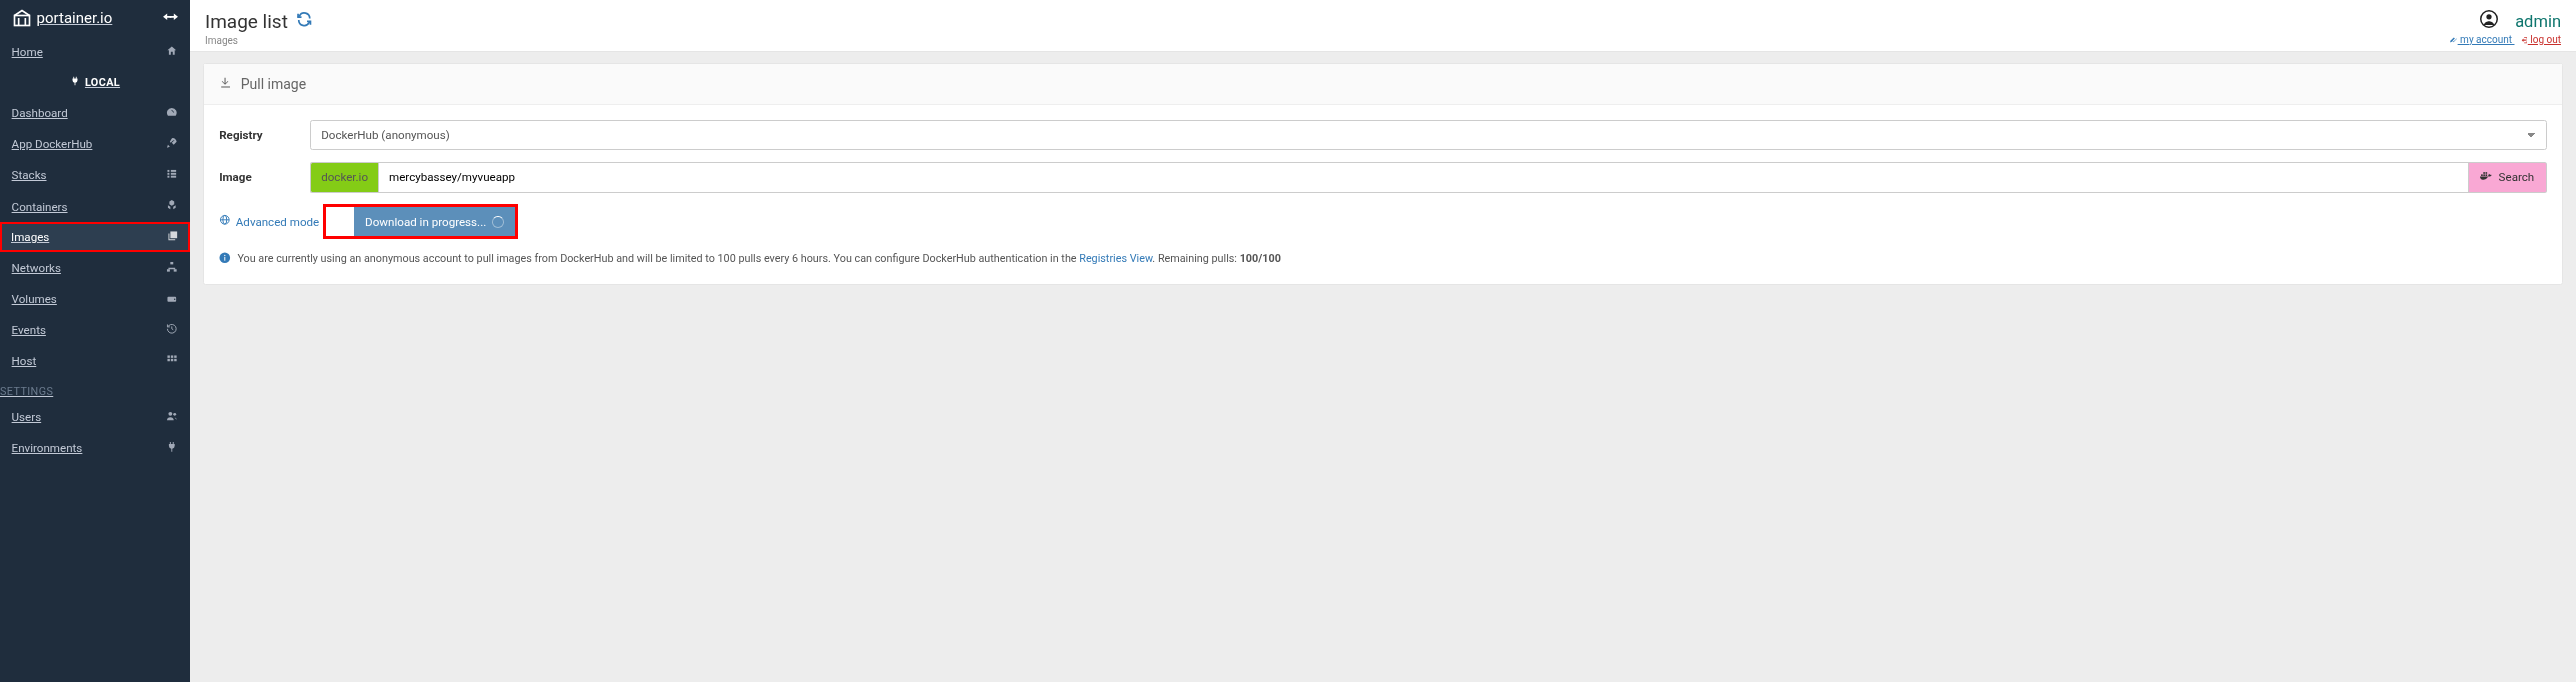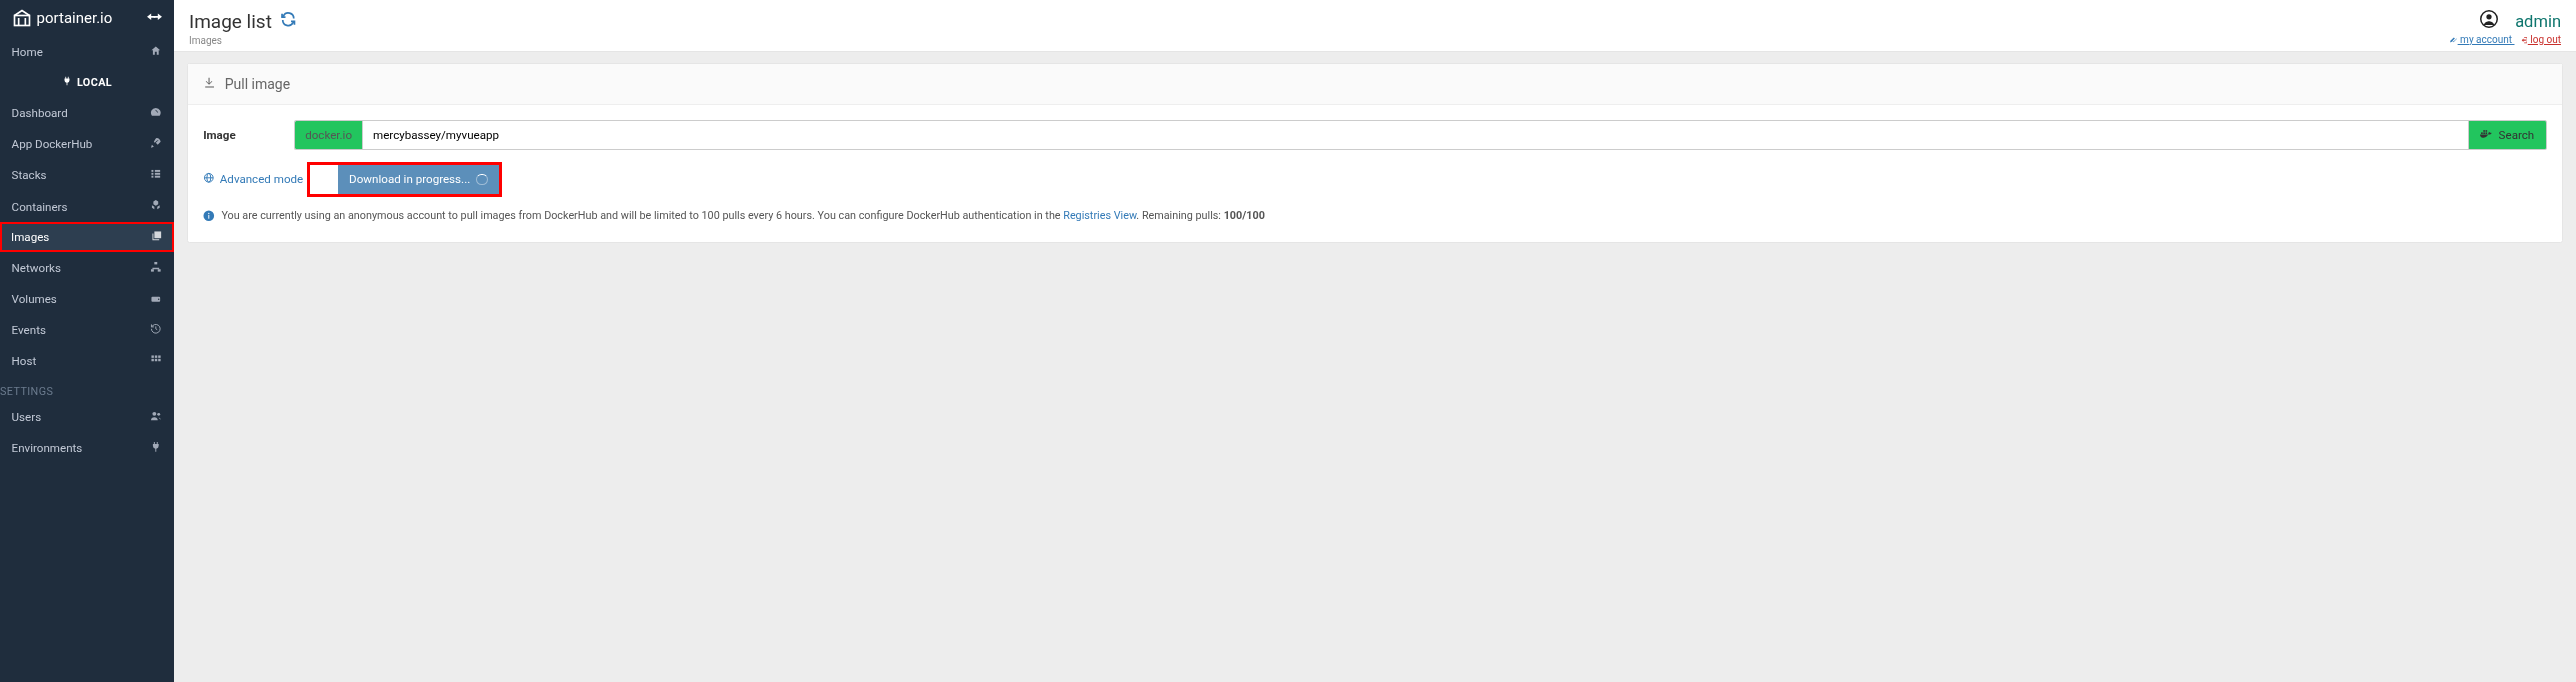--- a/index.html
+++ b/index.html
@@ -1,19 +1,19 @@
 <!DOCTYPE html>
 <html style="font-size:13.2px"><head>
   <meta charset="utf-8">
   <style>
     * { margin: 0; padding: 0; box-sizing: border-box; font-family: -apple-system, BlinkMacSystemFont, "Segoe UI", Roboto, sans-serif; }
     body { display: flex; height: 100vh; overflow: hidden; background: #f5f5f5; }
 
     
-    .sidebar { width: 174px; background: #1f2d3d; color: #c2c9d6; display: flex; flex-direction: column; font-size: 11.6px; flex-shrink: 0; }
+    .sidebar { width: 190px; background: #1f2d3d; color: #c2c9d6; display: flex; flex-direction: column; font-size: 11.6px; flex-shrink: 0; text-decoration: underline; }
     .sidebar-header { display: flex; align-items: center; justify-content: space-between; padding: 8.3px 11.6px; color: #fff; }
     .brand { display: flex; align-items: center; gap: 5px; font-size: 15px; font-weight: 400; }
     .brand-logo { width: 20px; height: 20px; }
     .collapse-icon { color: #fff; font-size: 13.2px; }
     .sidebar-item { display: flex; align-items: center; justify-content: space-between; padding: 8.3px 11.6px; cursor: pointer; color: #c2c9d6; }
     .sidebar-item.active { background: #2d3e50; border: 2.5px solid #ff0000; color: #fff; padding: 5.8px 9px; }
     .sidebar-item .icon { width: 13.2px; text-align: center; opacity: 0.8; }
     .local-header { display: flex; align-items: center; justify-content: center; gap: 5px; padding: 8.3px 11.6px; color: #fff; font-weight: 700; letter-spacing: 0.4px; font-size: 10.8px; }
     .section-label { padding: 8.3px 11.6px 3.3px 0; color: #6b7b8e; font-size: 10.8px; text-transform: uppercase; letter-spacing: 0.4px; }
 
@@ -32,23 +32,23 @@
     .link-logout { color: #c9302c; margin-left: 5px; }
 
     
     .panel { margin: 11.6px 13.2px; background: #fff; border: 0.8px solid #e5e5e5; border-radius: 2.5px; }
     .panel-header { display: flex; align-items: center; gap: 8.3px; padding: 11.6px 15px; color: #666; font-size: 14px; border-bottom: 0.8px solid #eee; background: #fafafa; }
     .panel-body { padding: 15px; }
     .form-row { display: flex; align-items: center; margin-bottom: 11.6px; }
     .form-label { width: 91px; color: #333; font-weight: 700; font-size: 11.6px; }
     .registry-select { flex: 1; padding: 7.4px 10px; border: 0.8px solid #ccc; border-radius: 2.5px; background: #fff; font-size: 11.6px; color: #555; appearance: none; background-image: linear-gradient(45deg, transparent 50%, #888 50%), linear-gradient(135deg, #888 50%, transparent 50%); background-position: calc(100% - 15px) center, calc(100% - 10.8px) center; background-size: 4.1px 4.1px, 4.1px 4.1px; background-repeat: no-repeat; }
     .input-group { flex: 1; display: flex; }
-    .input-addon { padding: 7.4px 10px; background: #22c55e; border: 0.8px solid #ccc; border-right: none; border-radius: 2.5px 0 0 2.5px; font-size: 11.6px; color: #555; }
+    .input-addon { padding: 7.4px 10px; background: #84cc16; border: 0.8px solid #ccc; border-right: none; border-radius: 2.5px 0 0 2.5px; font-size: 11.6px; color: #555; }
     .image-input { flex: 1; padding: 7.4px 10px; border: 0.8px solid #ccc; font-size: 11.6px; border-radius: 0; }
-    .search-btn { padding: 7.4px 11.6px; background: #22c55e; border: 0.8px solid #ccc; border-left: none; border-radius: 0 2.5px 2.5px 0; font-size: 11.6px; display: flex; align-items: flex-end; gap: 5px; cursor: pointer; color: #333; }
+    .search-btn { padding: 7.4px 11.6px; background: #f9a8d4; border: 0.8px solid #ccc; border-left: none; border-radius: 0 2.5px 2.5px 0; font-size: 11.6px; display: flex; align-items: flex-end; gap: 5px; cursor: pointer; color: #333; }
     .advanced-link { color: #337ab7; font-size: 11.6px; display: inline-flex; align-items: center; gap: 5px; cursor: pointer; margin-bottom: 15px; }
     .download-btn-wrap { border: 3.3px solid #ff0000; display: inline-block; margin-bottom: 11.6px; }
     .download-btn { background: #5c8fba; color: #fff; border: none; padding: 7.4px 11.6px; font-size: 11.6px; display: inline-flex; align-items: center; gap: 6px; cursor: pointer; margin-left: 28px; }
     .info-note { display: flex; gap: 6.6px; font-size: 10.8px; color: #555; align-items: flex-start; line-height: 1.5; }
     .info-note .info-icon { color: #337ab7; flex-shrink: 0; margin-top: 1.7px; }
     .info-note a { color: #337ab7; }
     .info-note b { font-weight: 700; }
 
     
     .spinner { width: 11.6px; height: 11.6px; border: 1.7px solid rgba(255,255,255,0.4); border-top-color: #fff; border-radius: 50%; animation: spin 1s linear infinite; display: inline-block; }
@@ -221,20 +221,26 @@
   <div class="panel">
     <div class="panel-header">
       <span><svg width="13.2" height="13.2" viewBox="0 0 24 24" fill="#666">
             <path d="M12 3v10l4-4 1 1-6 6-6-6 1-1 4 4V3z"></path>
             <rect x="4" y="19" width="16" height="2"></rect>
           </svg></span>
       <span>Pull image</span>
     </div>
     <div class="panel-body">
 
+      <div class="form-row">
+        <div class="form-label">Registry</div>
+        <select class="registry-select">
+          <option>DockerHub (anonymous)</option>
+        </select>
+      </div>
 
       <div class="form-row">
         <div class="form-label">Image</div>
         <div class="input-group">
           <span class="input-addon">docker.io</span>
           <input class="image-input" value="mercybassey/myvueapp" style="">
           <button class="search-btn">
             <span><svg width="13.2" height="10" viewBox="0 0 24 18" fill="#333">
                   <rect x="2" y="6" width="3" height="3"></rect>
                   <rect x="6" y="6" width="3" height="3"></rect>

